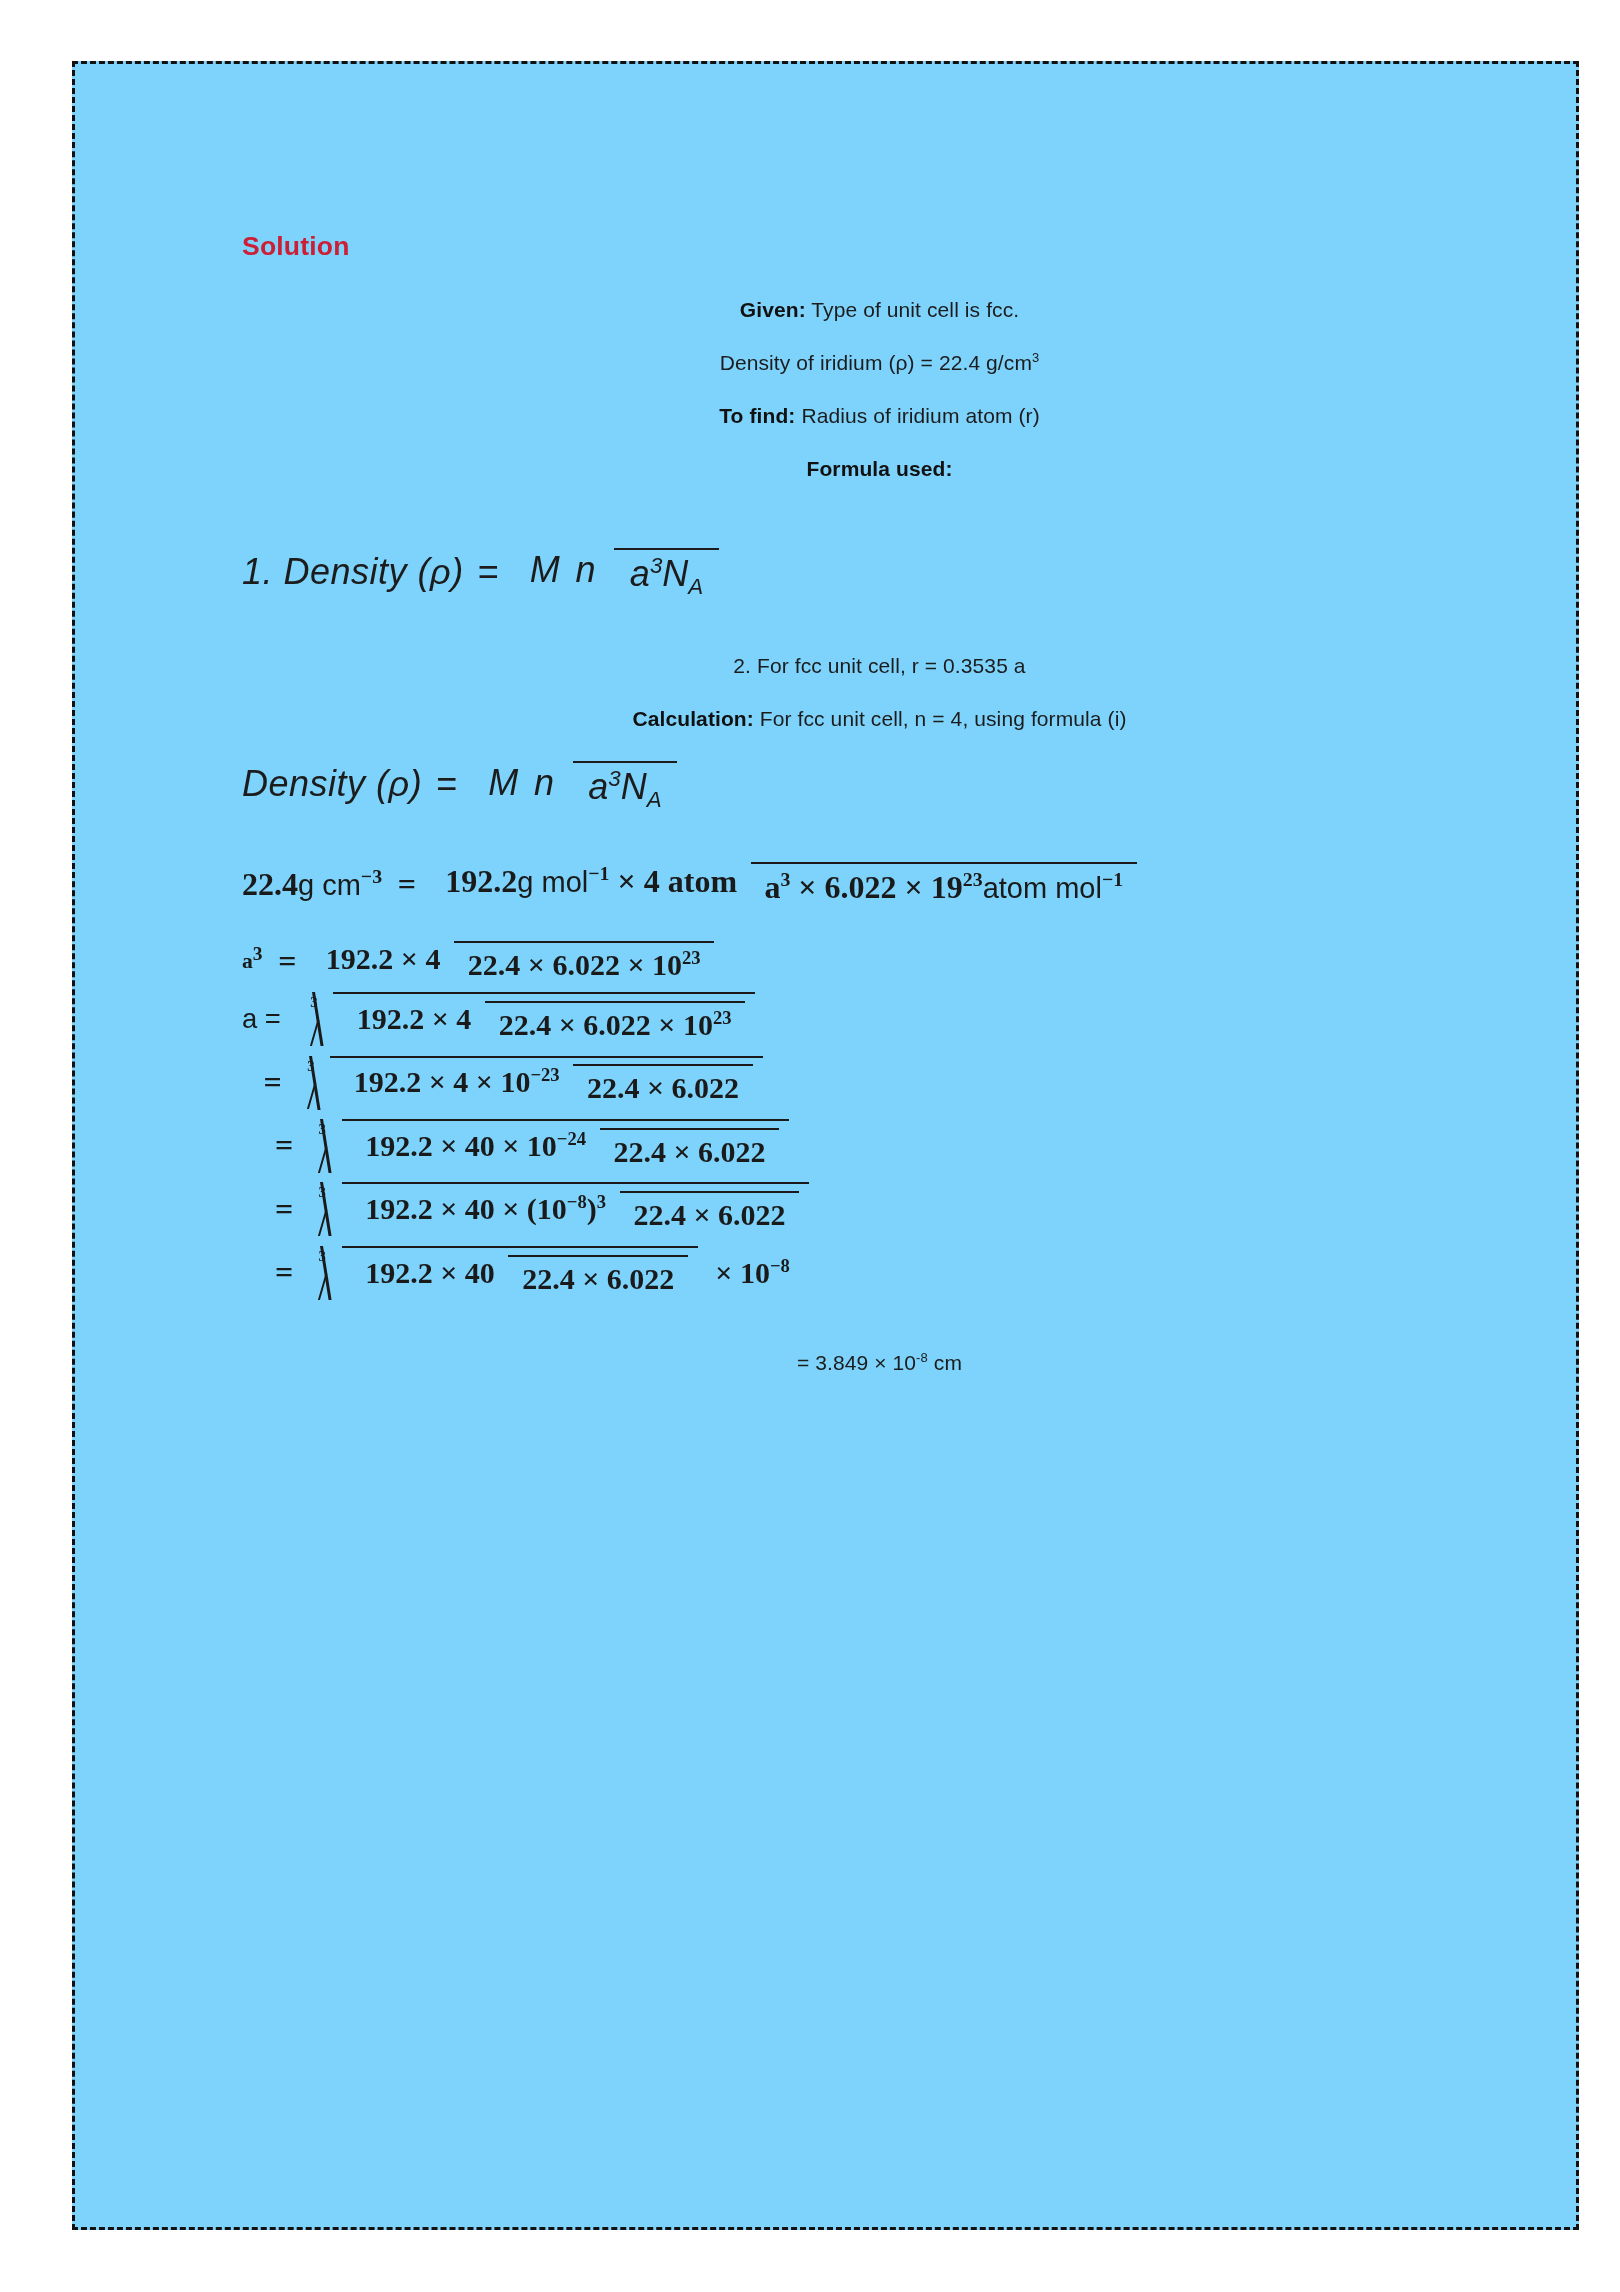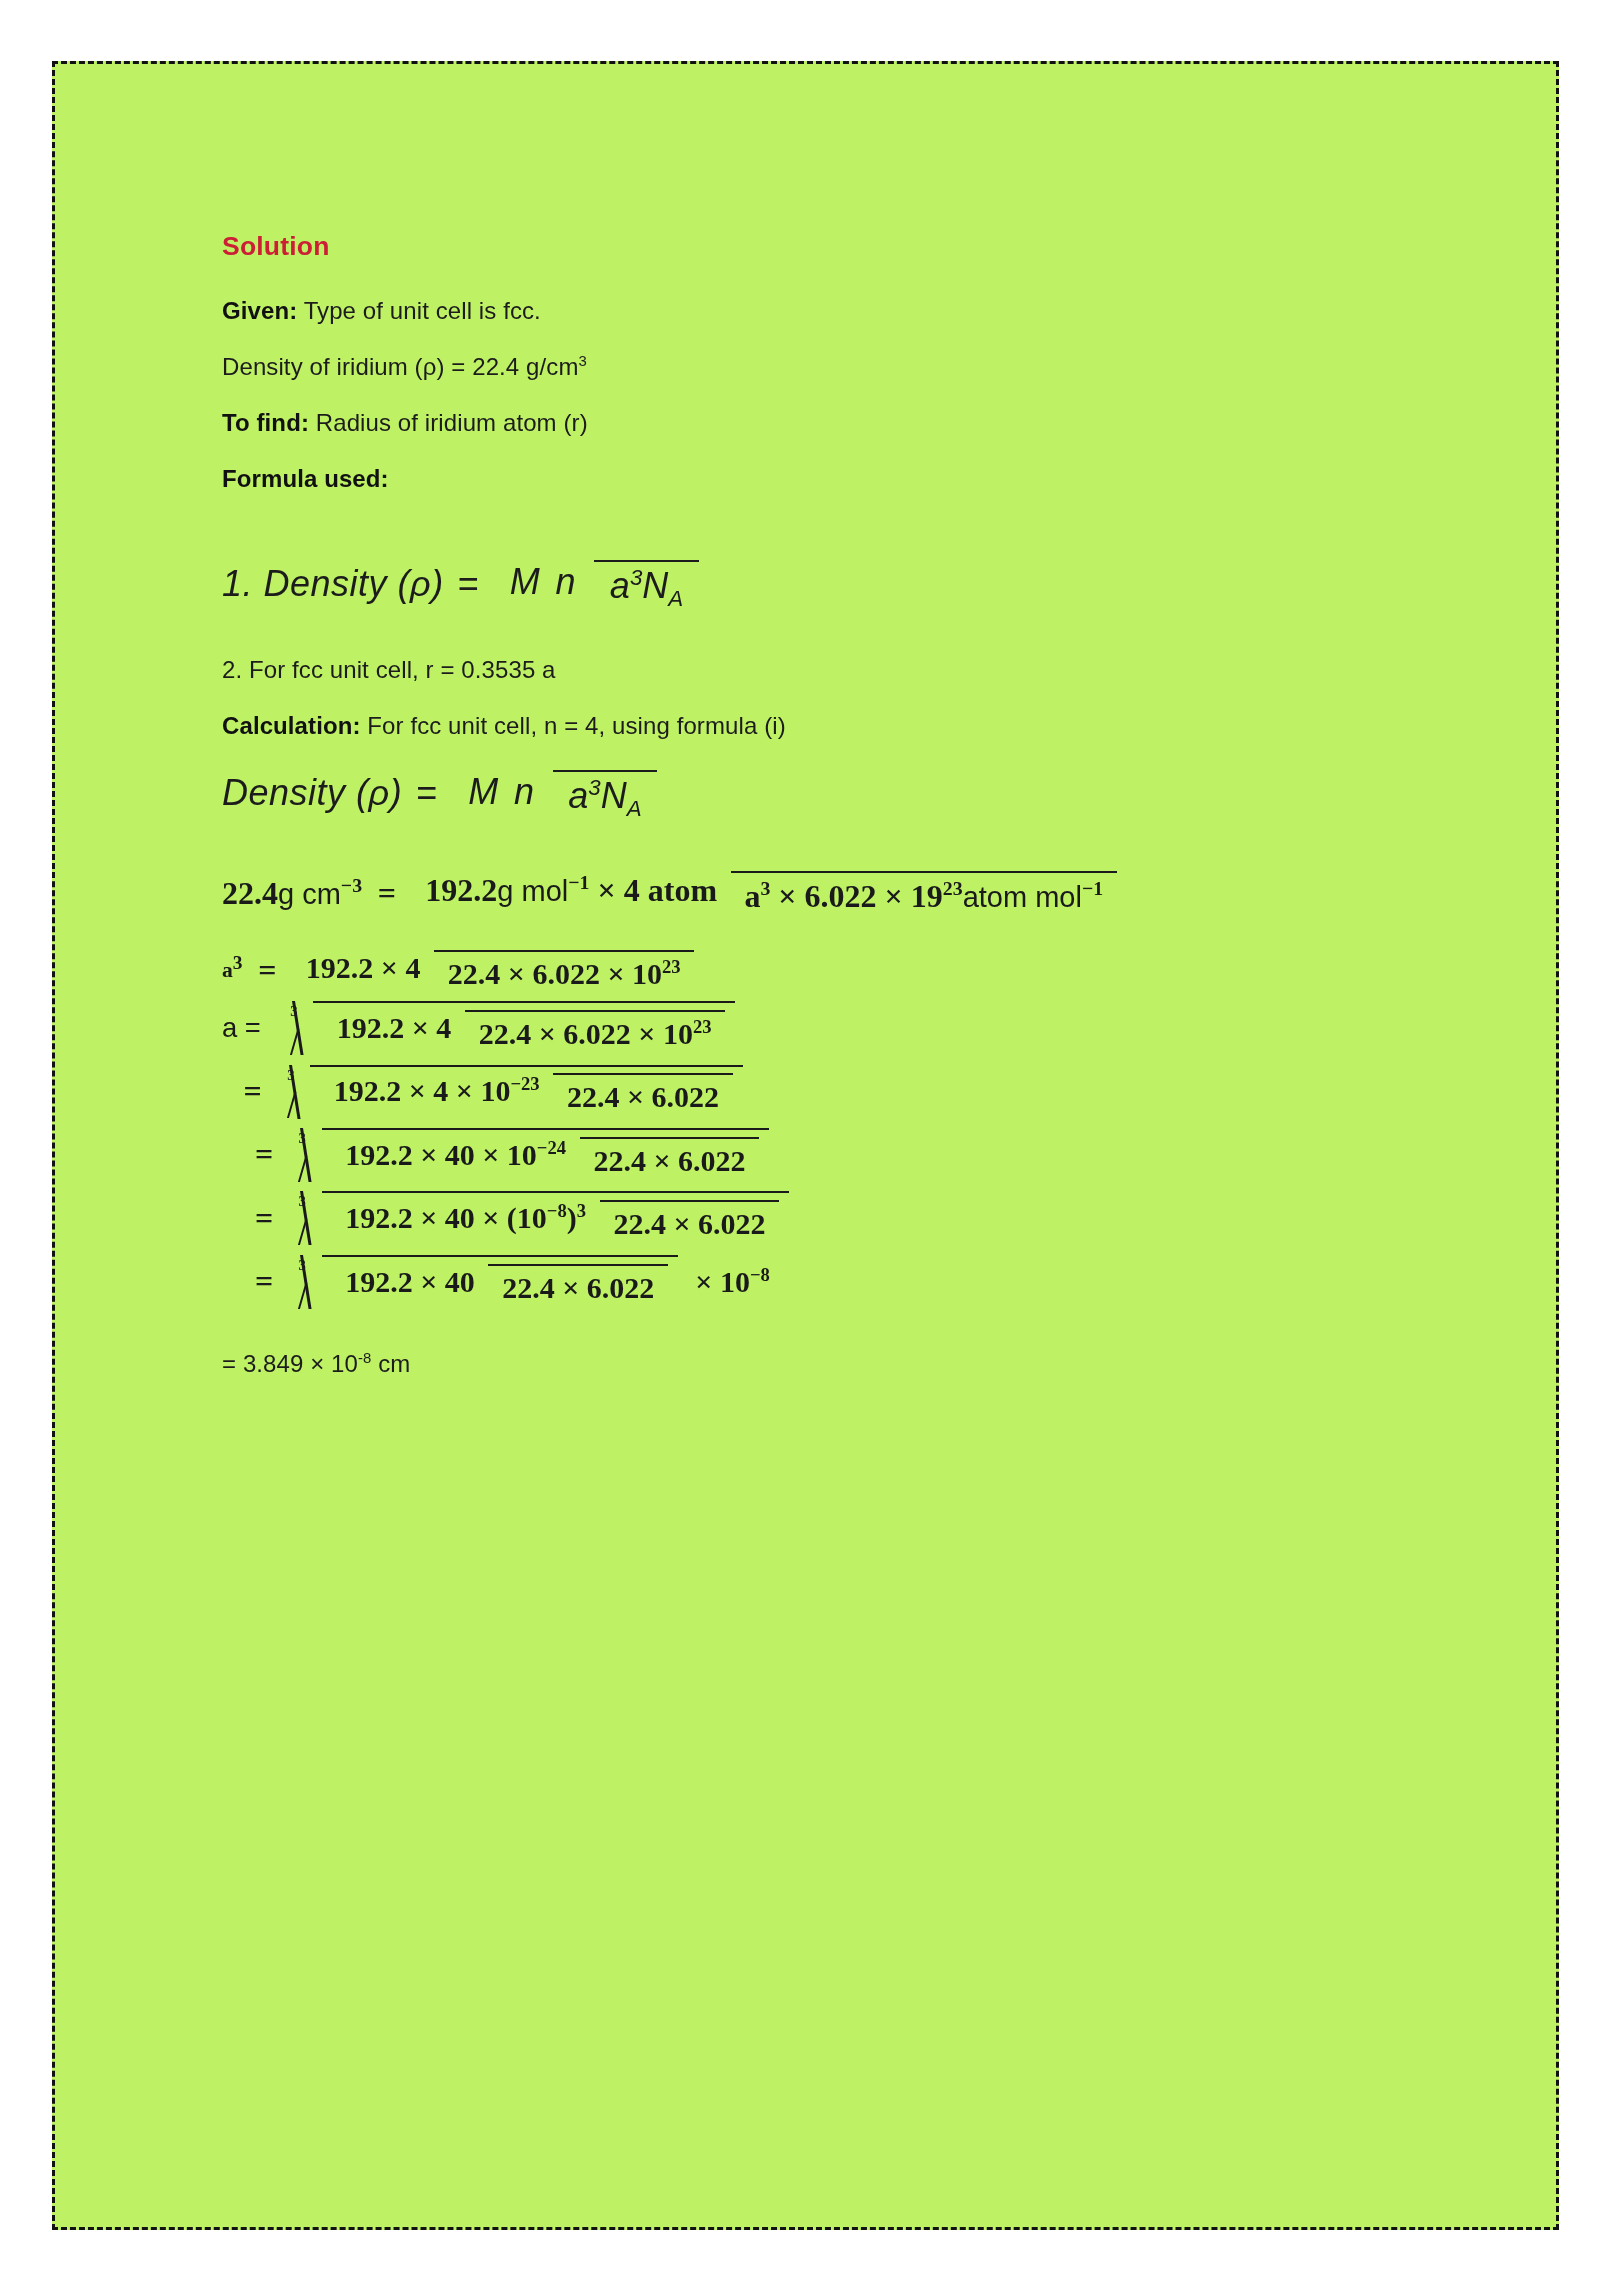--- a/index.html
+++ b/index.html
@@ -11,44 +11,45 @@
     width: 1620px;
     height: 2293px;
     font-family: "Liberation Sans", sans-serif;
     color: #1a1a1a;
     position: relative;
     overflow: hidden;
   }
 
   #page {
     position: absolute;
-    left: 52px;
+    left: 72px;
     top: 61px;
     width: 1507px;
     height: 2169px;
     border: 3.9px dashed #111111;
     box-sizing: border-box;
-    background: #bef264;
+    background: #7dd3fc;
   }
 
   #content {
     position: absolute;
     left: 167px;
     top: 167px;
     right: 59px;
   }
 
   
   .line {
-    font-size: 24px;
+    font-size: 21px;
     line-height: 1.0;
-    margin: 8px 0 32px 0;
+    margin: 17px 0 32px 0;
     color: #1c1c1c;
     letter-spacing: 0.1px;
     white-space: nowrap;
+    text-align: center;
   }
   .line b, .lbl {
     font-weight: bold;
     color: #111;
   }
   .sol {
     font-size: 26.5px;
     font-weight: bold;
     color: #cc1f36;
     margin: 0 0 37px 0;

